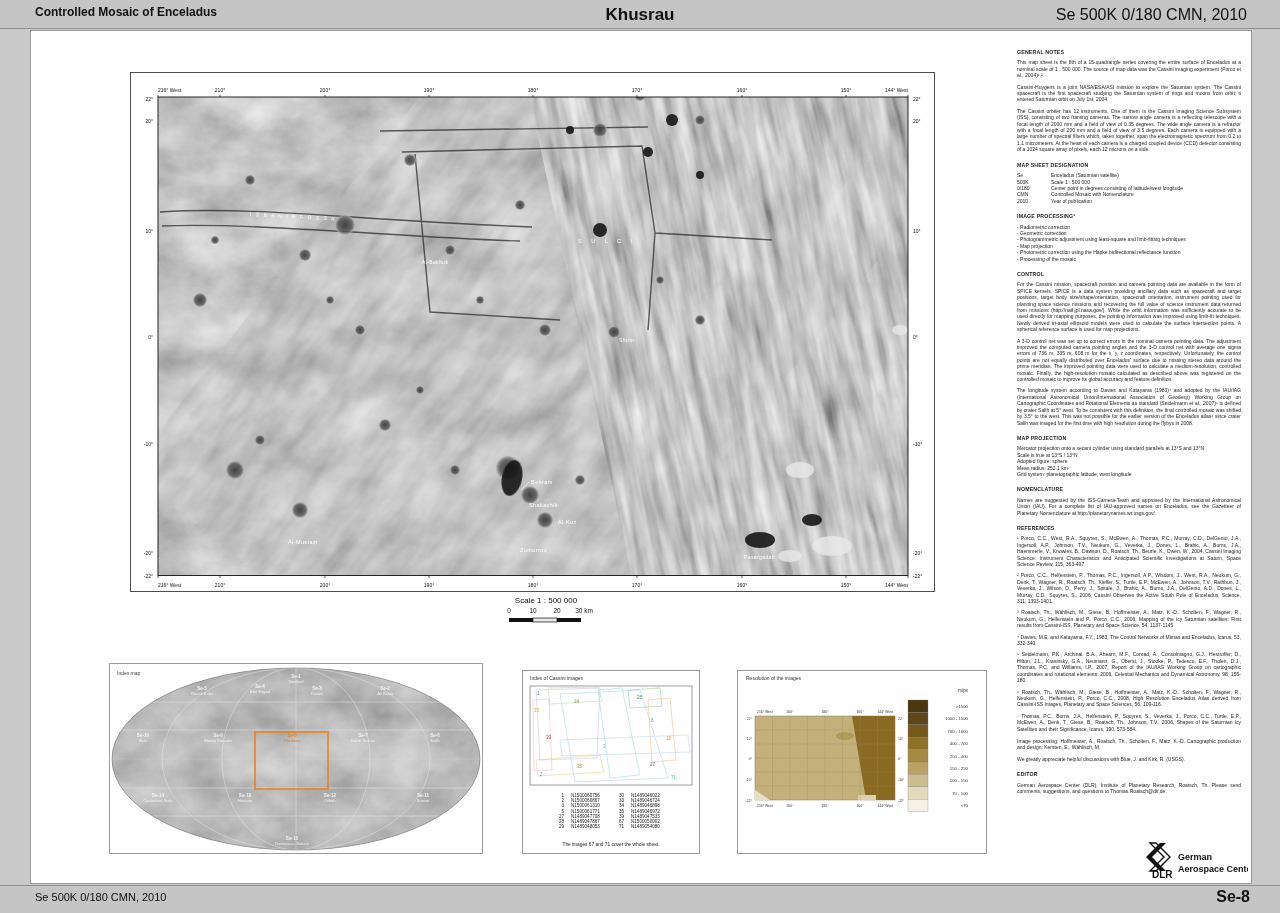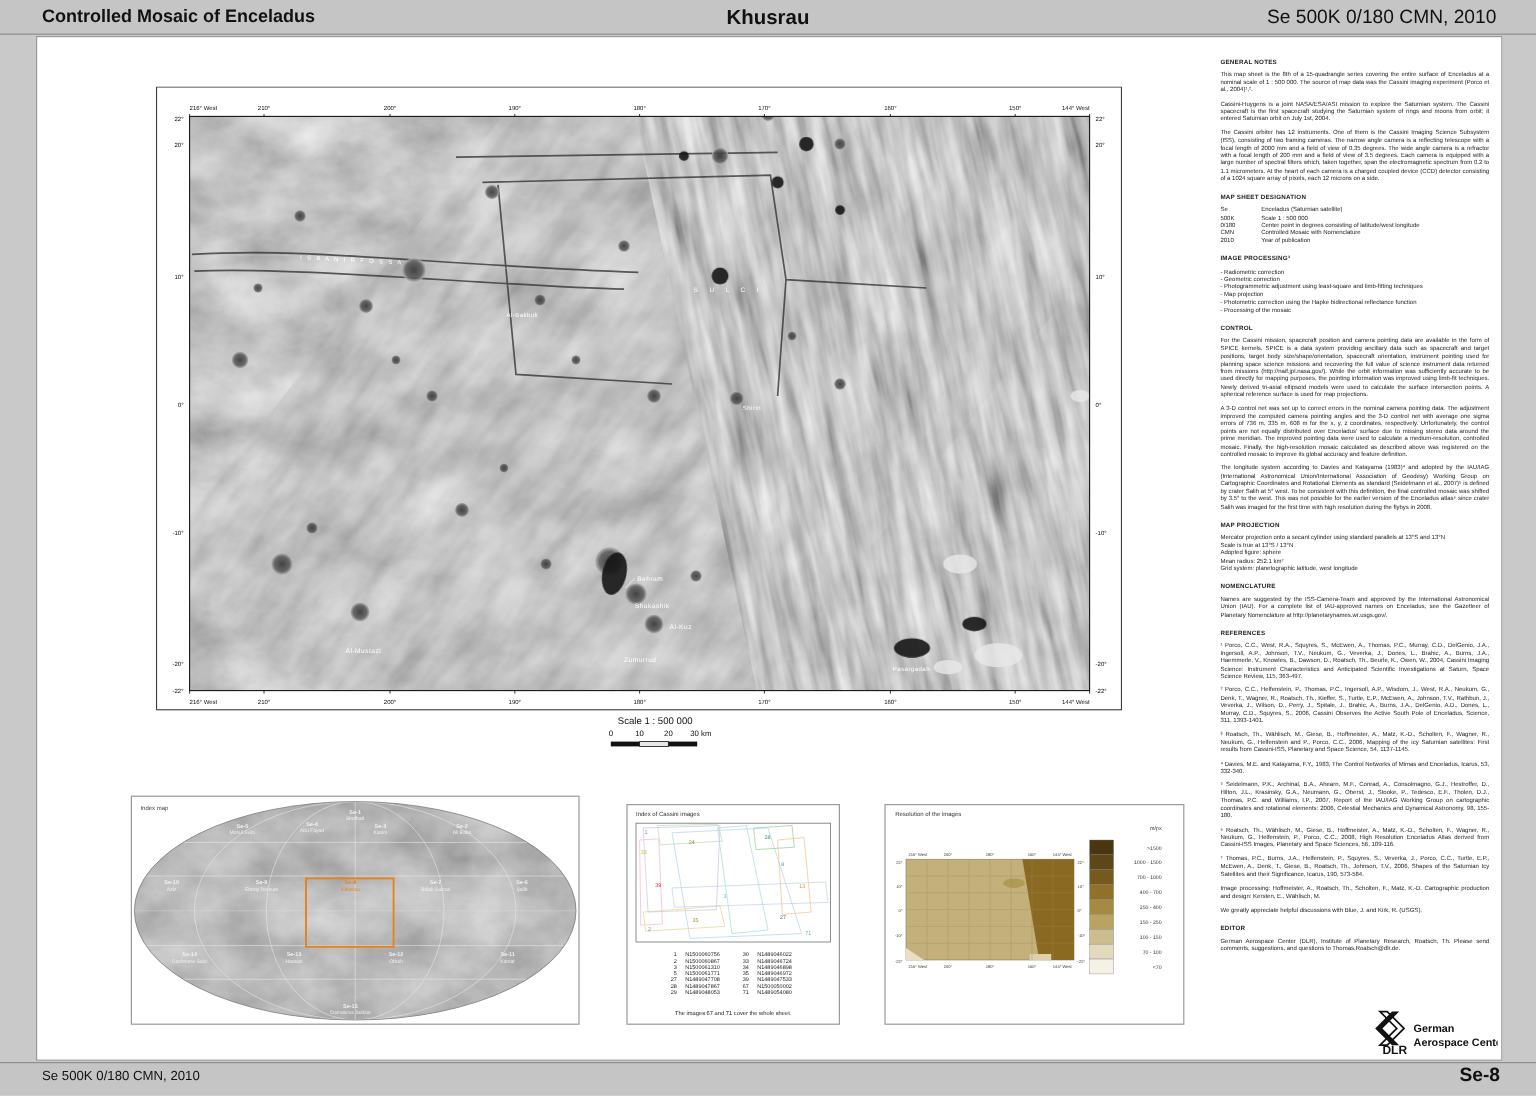--- a/index.html
+++ b/index.html
@@ -2,21 +2,21 @@
 <html><head>
 <meta charset="utf-8">
 <style>
   html,body{margin:0;padding:0;background:#c9c9c9;}
   *{box-sizing:border-box;}
   .page{position:relative;width:1280px;height:913px;overflow:hidden;
         font-family:"Liberation Sans",sans-serif;color:#111;}
   .bar{position:absolute;left:0;width:1280px;background:#c5c5c5;}
   .bar.top{top:0;height:29px;border-bottom:1px solid #8f8f8f;}
   .bar.bottom{top:885px;height:28px;border-top:1px solid #8f8f8f;}
-  .title-left{position:absolute;left:35px;top:5px;font-size:15px;font-weight:bold;}
+  .title-left{position:absolute;left:35px;top:5px;font-size:12px;font-weight:bold;}
   .title-center{position:absolute;left:0;top:5px;width:1280px;text-align:center;font-size:17px;font-weight:bold;}
   .title-right{position:absolute;right:33px;top:6px;font-size:16px;}
   .sheet{position:absolute;left:30px;top:30px;width:1222px;height:854px;background:#ffffff;border:1px solid #999;}
   .footer-left{position:absolute;left:35px;top:891px;font-size:11px;}
   .footer-right{position:absolute;right:30px;top:888px;font-size:16px;font-weight:bold;}
   svg text{font-family:"Liberation Sans",sans-serif;}
   
   .panel{position:absolute;background:#fff;border:1px solid #9a9a9a;}
   
   .notes{position:absolute;left:1017px;top:40px;width:224px;font-size:5px;line-height:6.4px;color:#1c1c1c;}

